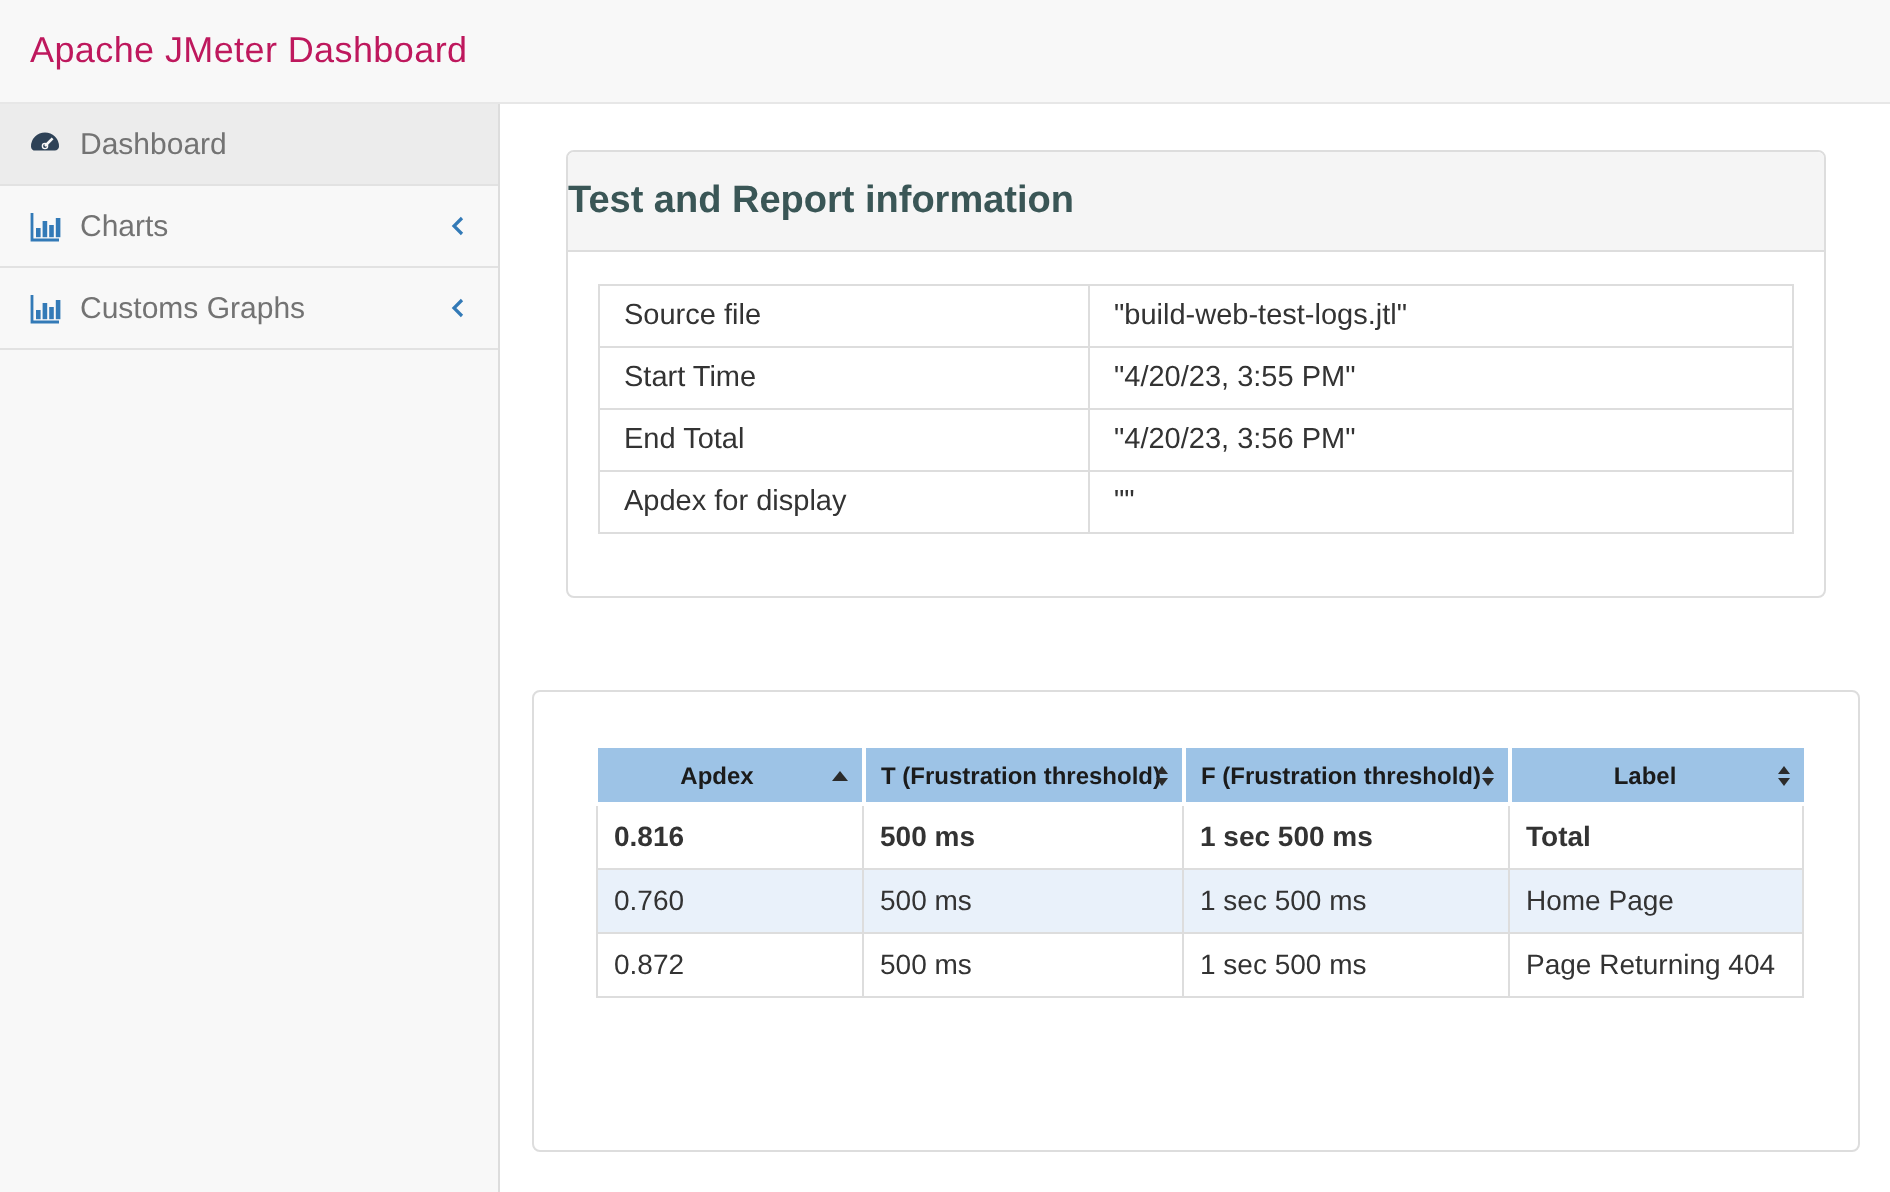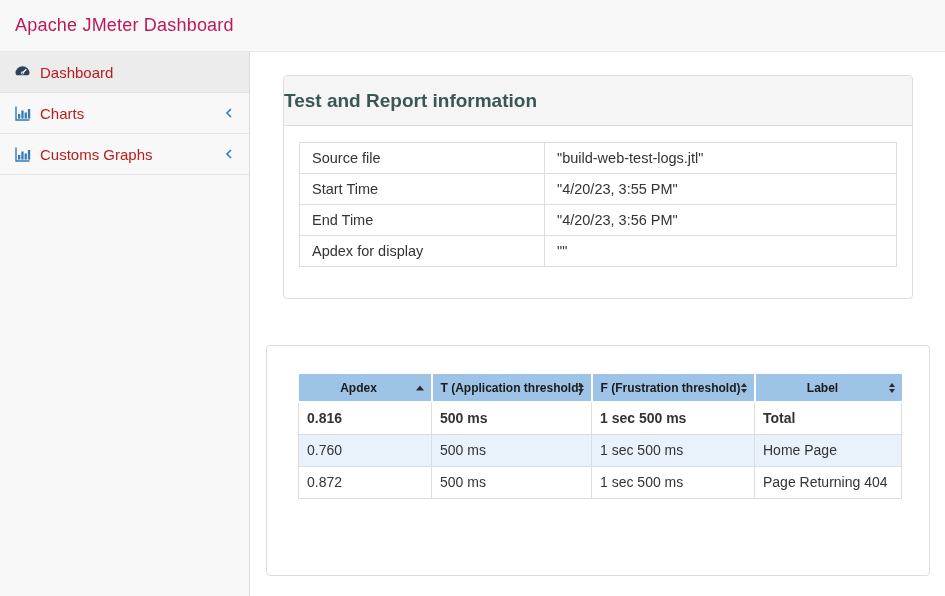--- a/index.html
+++ b/index.html
@@ -23,21 +23,21 @@
     position: absolute; top: 52px; left: 0; bottom: 0; width: 250px;
     background: #f8f8f8; border-right: 1px solid #ddd;
   }
   .side-item {
     height: 41px; display: flex; align-items: center;
     padding: 0 15px 0 14px; border-bottom: 1px solid #e2e2e2;
     cursor: pointer; background: #f8f8f8;
   }
   .side-item.active { background: #ececec; }
   .side-icon { width: 17px; height: 17px; margin-right: 9px; flex: 0 0 auto; display: flex; }
-  .side-label { font-size: 15px; color: #b91c1c; flex: 1 1 auto; }
+  .side-label { font-size: 15px; color: #737373; flex: 1 1 auto; }
   .side-chevron { width: 10px; height: 12px; display: flex; }
 
   
   .main { position: absolute; top: 52px; left: 251px; right: 0; bottom: 0; background: #fff; }
 
   .panel {
     position: absolute; background: #fff;
     border: 1px solid #ddd; border-radius: 4px;
   }
   .panel-heading {
@@ -161,21 +161,21 @@
       <tbody>
         <tr>
           <td class="lbl">Source file</td>
           <td>"build-web-test-logs.jtl"</td>
         </tr>
         <tr>
           <td class="lbl">Start Time</td>
           <td>"4/20/23, 3:55 PM"</td>
         </tr>
         <tr>
-          <td class="lbl">End Time</td>
+          <td class="lbl">End Total</td>
           <td>"4/20/23, 3:56 PM"</td>
         </tr>
         <tr>
           <td class="lbl">Apdex for display</td>
           <td>""</td>
         </tr>
       </tbody>
     </table>
   </div>
 
@@ -189,21 +189,21 @@
         </colgroup>
       <thead>
         <tr>
           <th>
             <span>Apdex</span>
             <span class="sort-icon">
                 <span class="tri-up"></span>
               </span>
           </th>
           <th>
-            <span>T (Application threshold)</span>
+            <span>T (Frustration threshold)</span>
             <span class="sort-icon sort-both">
                 <span class="tri-up"></span>
                 <span class="tri-down"></span>
               </span>
           </th>
           <th>
             <span>F (Frustration threshold)</span>
             <span class="sort-icon sort-both">
                 <span class="tri-up"></span>
                 <span class="tri-down"></span>

